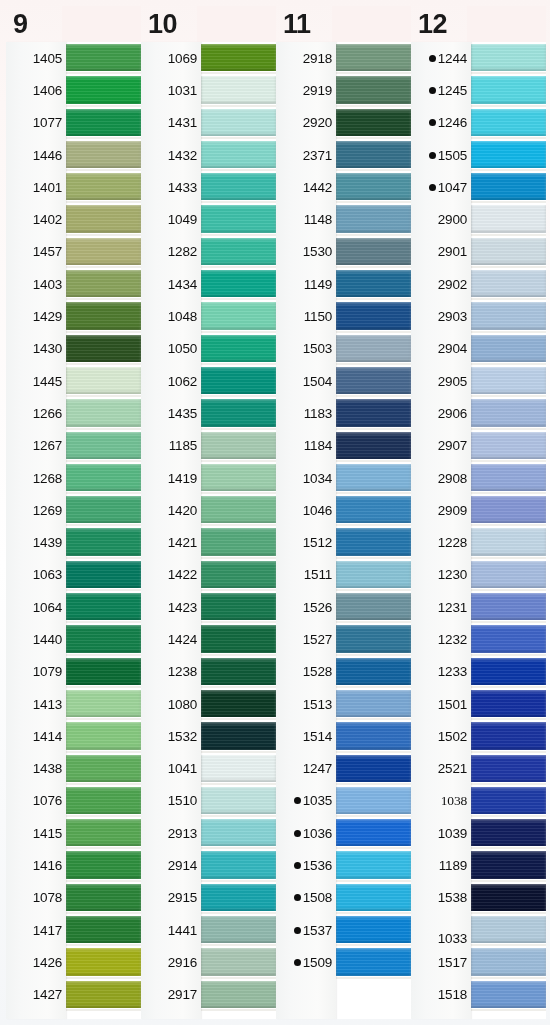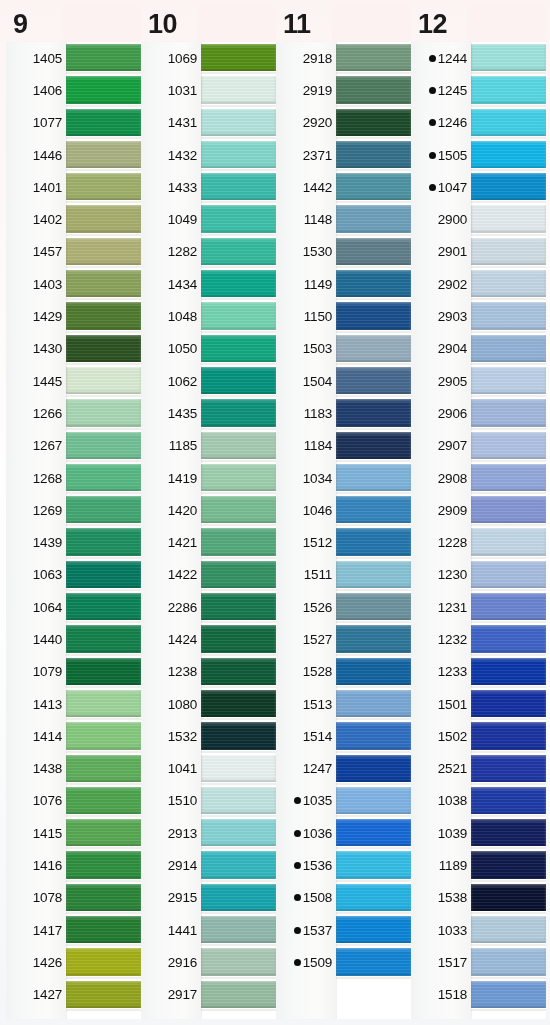--- a/index.html
+++ b/index.html
@@ -485,21 +485,21 @@
           <div class="label-cell" style="height: 32.3px; justify-content: flex-end;">
             <span class="dot hidden"></span>
             <span class="code">1421</span>
           </div>
           <div class="label-cell" style="height: 32.3px;">
             <span class="dot hidden"></span>
             <span class="code">1422</span>
           </div>
           <div class="label-cell" style="height: 32.3px;">
             <span class="dot hidden"></span>
-            <span class="code">2286</span>
+            <span class="code">1423</span>
           </div>
           <div class="label-cell" style="height: 32.3px;">
             <span class="dot hidden"></span>
             <span class="code">1424</span>
           </div>
           <div class="label-cell" style="height: 32.3px; padding-left: 28px;">
             <span class="dot hidden"></span>
             <span class="code">1238</span>
           </div>
           <div class="label-cell" style="height: 32.3px; justify-content: flex-end;">
@@ -1007,37 +1007,37 @@
             <span class="code">1501</span>
           </div>
           <div class="label-cell" style="height: 32.3px;">
             <span class="dot hidden"></span>
             <span class="code">1502</span>
           </div>
           <div class="label-cell" style="height: 32.3px;">
             <span class="dot hidden"></span>
             <span class="code">2521</span>
           </div>
-          <div class="label-cell" style="height: 32.3px;">
+          <div class="label-cell" style="height: 32.3px; font-family: Liberation Serif, serif;">
             <span class="dot hidden"></span>
             <span class="code">1038</span>
           </div>
           <div class="label-cell" style="height: 32.3px;">
             <span class="dot hidden"></span>
             <span class="code">1039</span>
           </div>
           <div class="label-cell" style="height: 32.3px;">
             <span class="dot hidden"></span>
             <span class="code">1189</span>
           </div>
           <div class="label-cell" style="height: 32.3px;">
             <span class="dot hidden"></span>
             <span class="code">1538</span>
           </div>
-          <div class="label-cell" style="height: 32.3px;">
+          <div class="label-cell" style="height: 32.3px; align-items: flex-end;">
             <span class="dot hidden"></span>
             <span class="code">1033</span>
           </div>
           <div class="label-cell" style="height: 32.3px;">
             <span class="dot hidden"></span>
             <span class="code">1517</span>
           </div>
           <div class="label-cell" style="height: 32.3px;">
             <span class="dot hidden"></span>
             <span class="code">1518</span>

